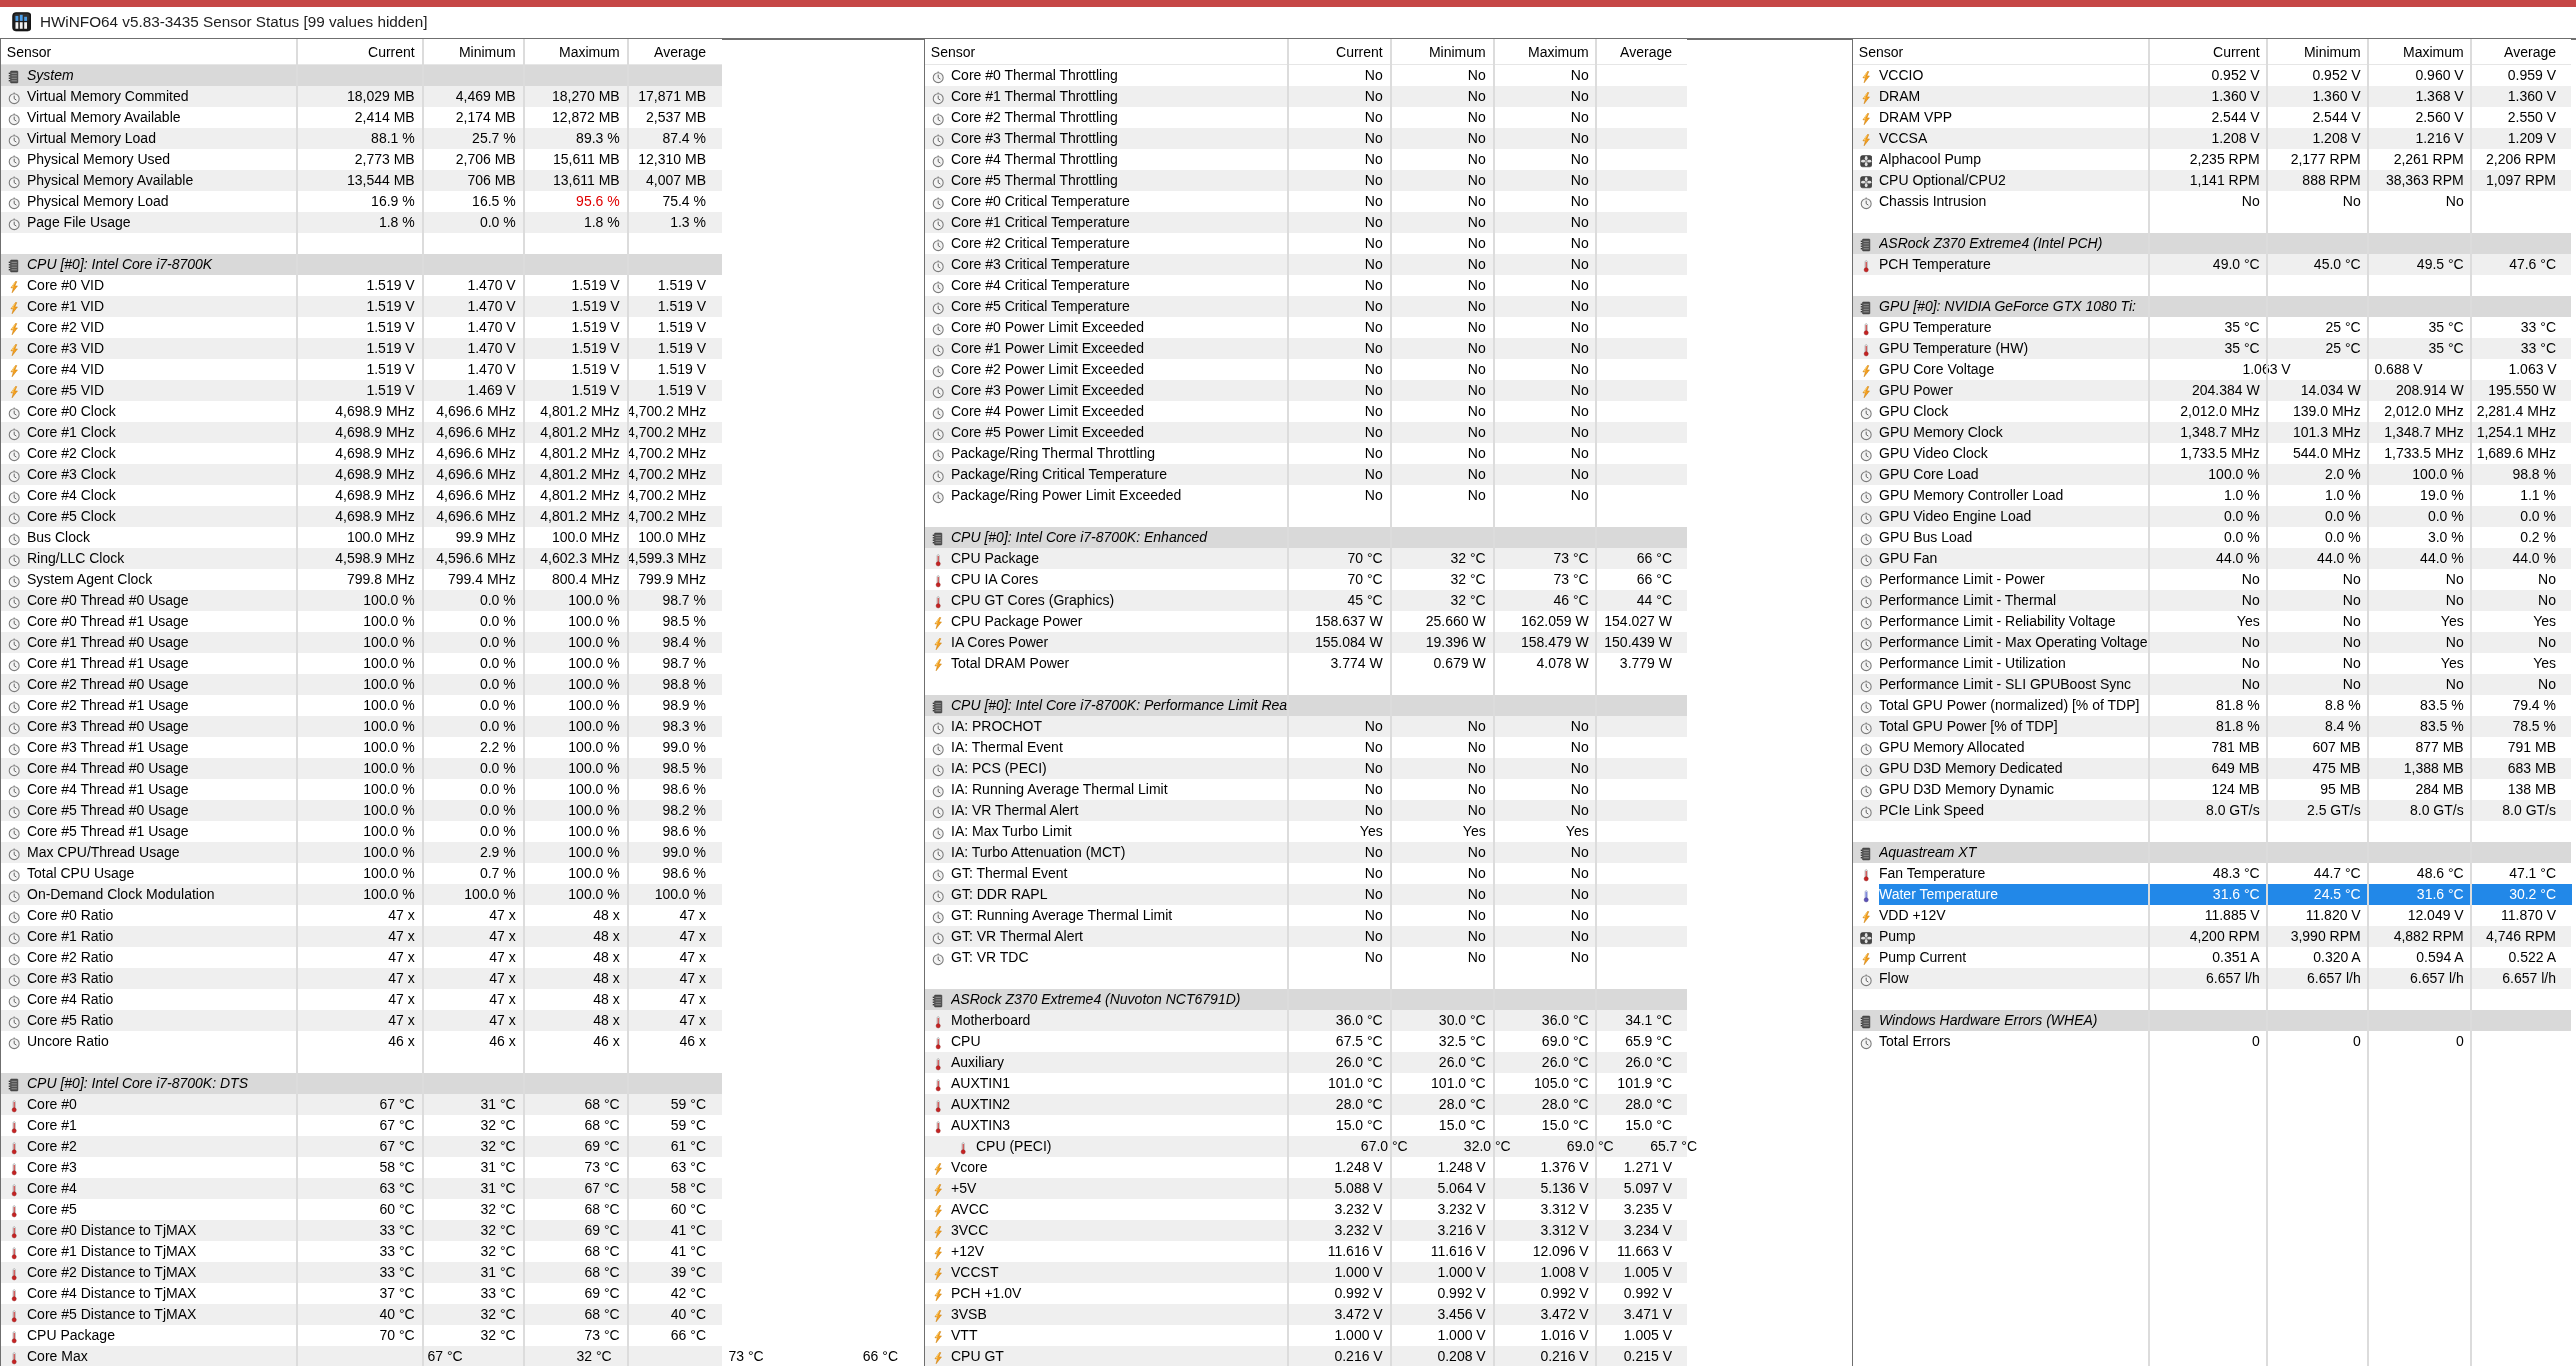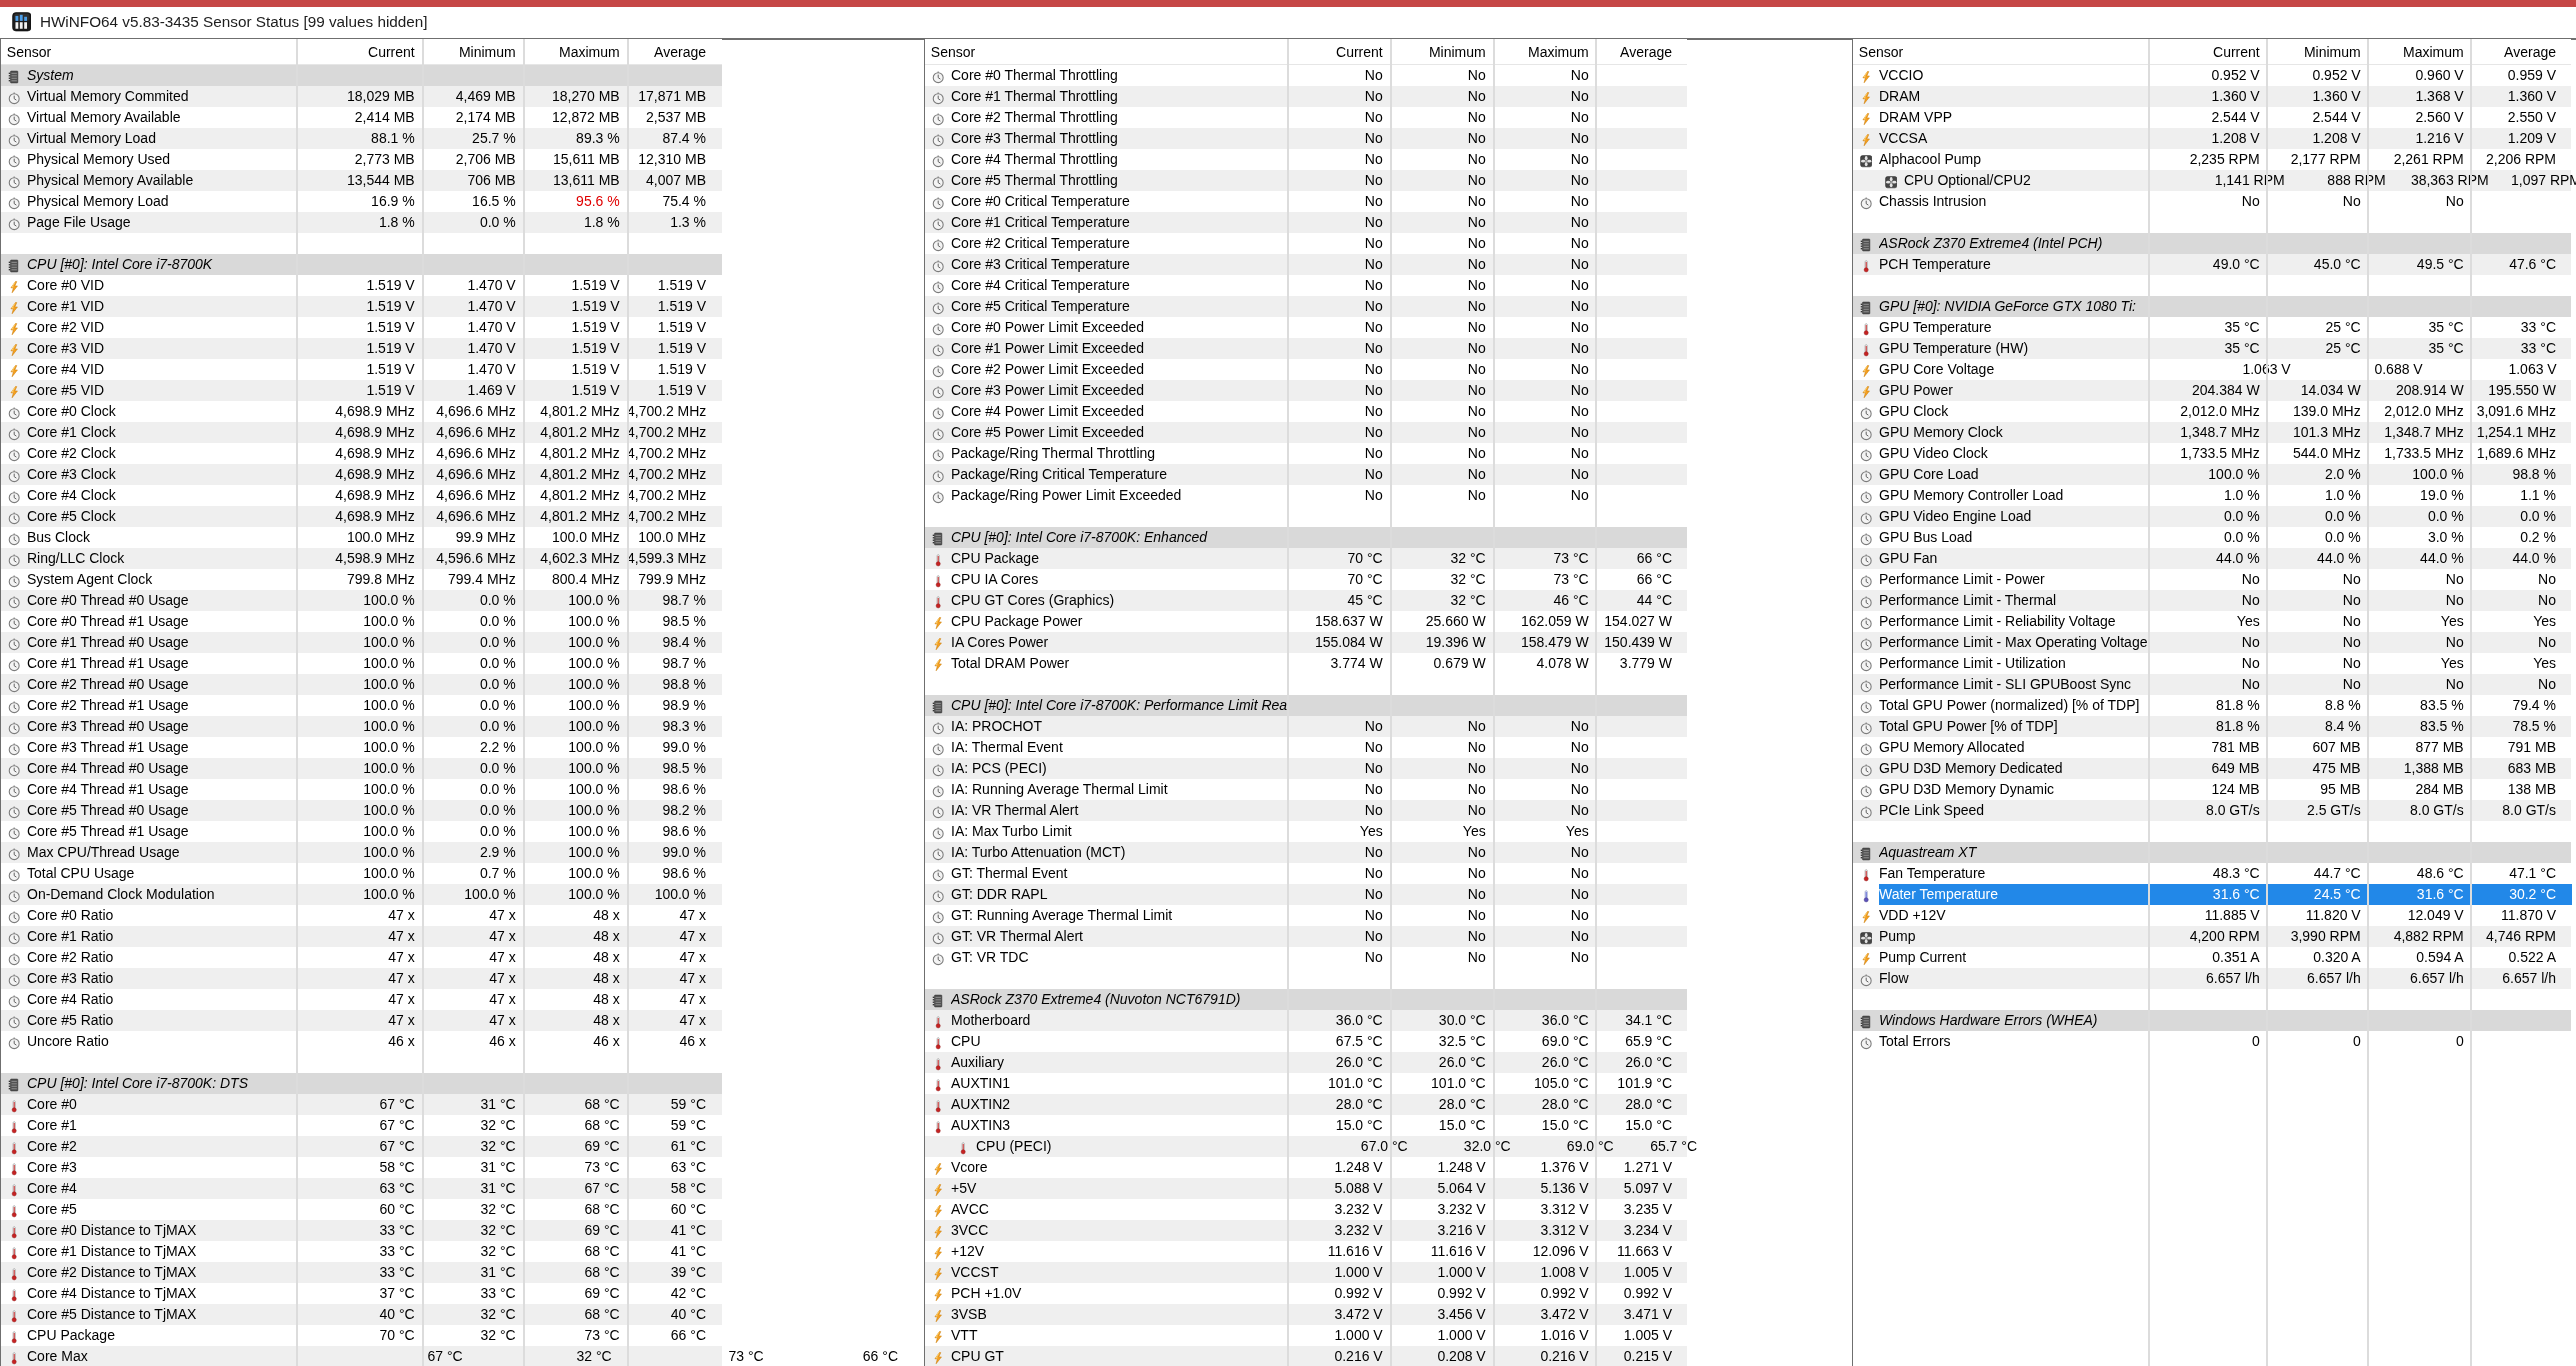--- a/index.html
+++ b/index.html
@@ -2117,21 +2117,21 @@
                   <circle cx="8" cy="8" r="1.6" fill="#9a9a9a"></circle>
                 </svg></span>
             </span>
             <div class="labeltext">Alphacool Pump</div>
           </div>
           <div class="cell">2,235 RPM</div>
           <div class="cell">2,177 RPM</div>
           <div class="cell">2,261 RPM</div>
           <div class="cell last">2,206 RPM</div>
         </div>
-        <div class="row stripe" style="grid-template-columns: 296px 118px 101px 103px 101px; padding-left: 25px;">
+        <div class="row stripe" style="grid-template-columns: 296px 118px 101px 103px 101px;">
           <div class="lab">
             <span class="iconbox">
               <span class="ic"><svg viewBox="0 0 16 16" width="12.4" height="12.4">
                   <rect x="0.7" y="0.7" width="14.6" height="14.6" rx="2.6" fill="#454545" stroke="#1f1f1f" stroke-width="0.6"></rect>
                   <g fill="#e3e3e3">
                     <ellipse cx="8" cy="4.1" rx="1.8" ry="2.7"></ellipse>
                     <ellipse cx="11.9" cy="8" rx="2.7" ry="1.8"></ellipse>
                     <ellipse cx="8" cy="11.9" rx="1.8" ry="2.7"></ellipse>
                     <ellipse cx="4.1" cy="8" rx="2.7" ry="1.8"></ellipse>
                   </g>
@@ -2300,21 +2300,21 @@
                   <rect x="7.2" y="0.6" width="1.6" height="2" fill="#8a8a8a"></rect>
                   <circle cx="8" cy="8.6" r="6.4" fill="#f4f4f4" stroke="#7c7c7c" stroke-width="1.4"></circle>
                   <path d="M8 5.2 L8 8.6 L10.4 10.2" stroke="#555" stroke-width="1.2" fill="none" stroke-linecap="round"></path>
                 </svg></span>
             </span>
             <div class="labeltext">GPU Clock</div>
           </div>
           <div class="cell">2,012.0 MHz</div>
           <div class="cell">139.0 MHz</div>
           <div class="cell">2,012.0 MHz</div>
-          <div class="cell last">3,091.6 MHz</div>
+          <div class="cell last">2,281.4 MHz</div>
         </div>
         <div class="row stripe" style="grid-template-columns: 296px 118px 101px 103px 101px;">
           <div class="lab">
             <span class="iconbox">
               <span class="ic"><svg viewBox="0 0 16 16" width="12.4" height="12.4">
                   <rect x="7.2" y="0.6" width="1.6" height="2" fill="#8a8a8a"></rect>
                   <circle cx="8" cy="8.6" r="6.4" fill="#f4f4f4" stroke="#7c7c7c" stroke-width="1.4"></circle>
                   <path d="M8 5.2 L8 8.6 L10.4 10.2" stroke="#555" stroke-width="1.2" fill="none" stroke-linecap="round"></path>
                 </svg></span>
             </span>

